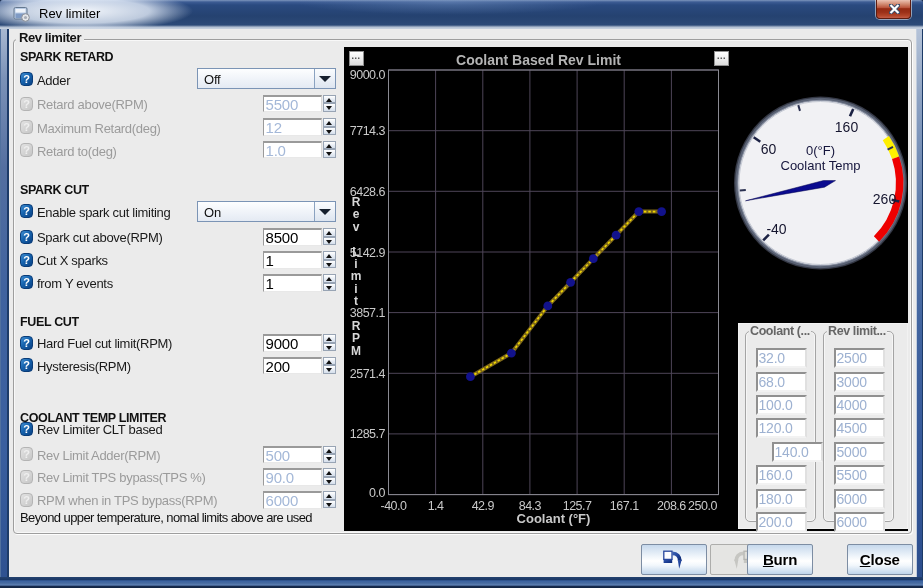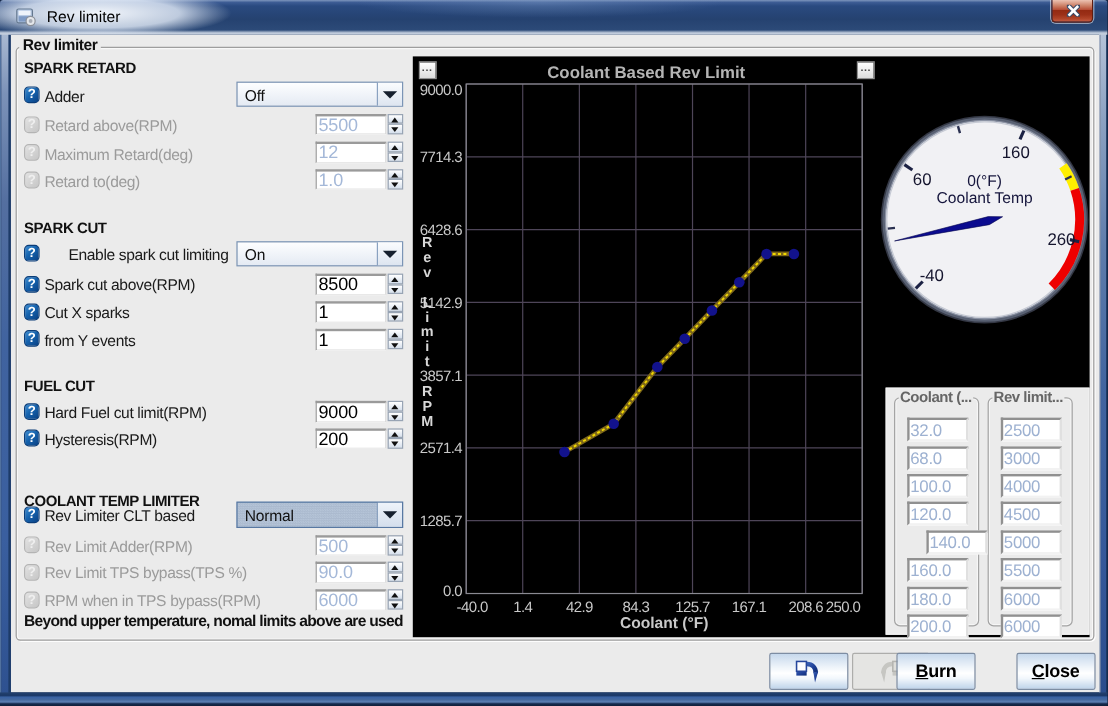--- a/index.html
+++ b/index.html
@@ -73,21 +73,21 @@
     font-size:15px; color:#000; padding:0px 0 0 1.5px; line-height:15px; letter-spacing:-0.2px;}
   .spin .sfield.dis { color:#a4b8d8; }
   .sbtn { position:absolute; left:59.7px; width:13.3px; height:8.6px;
     background:linear-gradient(180deg,#ffffff,#d5dfec); border:1px solid #98a4b4; }
   .sbtn.up { top:0; } .sbtn.dn { top:8.9px; }
   .sbtn.up::after { content:""; position:absolute; left:2.6px; top:2px; width:0; height:0;
     border-left:3.2px solid transparent; border-right:3.2px solid transparent; border-bottom:4px solid #101010; }
   .sbtn.dn::after { content:""; position:absolute; left:2.6px; top:2px; width:0; height:0;
     border-left:3.2px solid transparent; border-right:3.2px solid transparent; border-top:4px solid #101010; }
 
-  .note { position:absolute; left:11px; top:480.5px; font-weight:bold; font-size:13px; color:#111;
+  .note { position:absolute; left:11px; top:480.5px; font-weight:normal; font-size:13px; color:#111;
     letter-spacing:-0.6px; }
 
   
   #black { position:absolute; left:334.5px; top:18px; width:564.5px; height:484px; background:#000; }
 
   
   #tables { position:absolute; left:394px; top:275.5px; width:170px; height:206px; background:#ebebeb;
     border:1px solid #f2f2f2; }
   .tgb { position:absolute; top:7px; width:71px; height:191px;
     border:1px solid #a4a4a4; border-radius:5px; box-shadow:inset 0 0 0 1px #f6f6f6; }
@@ -143,21 +143,21 @@
     <div class="qi dis" style="left:11px; top:114px;">?</div>
     <div class="lab dis" style="left:28px; top:114.5px;">Retard to(deg)</div>
     <div class="spin" style="top:111.5px;">
         <div class="sfield dis">1.0</div>
         <div class="sbtn up"></div>
         <div class="sbtn dn"></div>
       </div>
 
     <div class="hdr" style="left:11px; top:153.5px;">SPARK CUT</div>
     <div class="qi" style="left:11px; top:175px;">?</div>
-    <div class="lab" style="left:28px; top:175.5px;margin-left:20px;">Enable spark cut limiting</div>
+    <div class="lab" style="left:28px; top:175.5px;">Enable spark cut limiting</div>
     <div class="combo" style="top:171.5px;">
         <span class="ctext">On</span>
         <span class="carr"></span>
       </div>
 
     <div class="qi" style="left:11px; top:200.5px;">?</div>
     <div class="lab" style="left:28px; top:201px;">Spark cut above(RPM)</div>
     <div class="spin" style="top:199px;">
         <div class="sfield">8500</div>
         <div class="sbtn up"></div>
@@ -193,24 +193,20 @@
     <div class="lab" style="left:28px; top:329.5px;">Hysteresis(RPM)</div>
     <div class="spin" style="top:327.5px;">
         <div class="sfield">200</div>
         <div class="sbtn up"></div>
         <div class="sbtn dn"></div>
       </div>
 
     <div class="hdr" style="left:11px; top:370.5px;margin-top:11px;">COOLANT TEMP LIMITER</div>
     <div class="qi" style="left:11px; top:392.5px;">?</div>
     <div class="lab" style="left:28px; top:393px;">Rev Limiter CLT based</div>
-    <div class="combo foc" style="top:388.5px; height:22px;">
-        <span class="ctext" style="top:3.5px;">Normal</span>
-        <span class="carr" style="height:20px;"></span>
-      </div>
 
     <div class="qi dis" style="left:11px; top:418px;">?</div>
     <div class="lab dis" style="left:28px; top:418.5px;">Rev Limit Adder(RPM)</div>
     <div class="spin" style="top:416.5px;">
         <div class="sfield dis">500</div>
         <div class="sbtn up"></div>
         <div class="sbtn dn"></div>
       </div>
 
     <div class="qi dis" style="left:11px; top:440.5px;">?</div>

